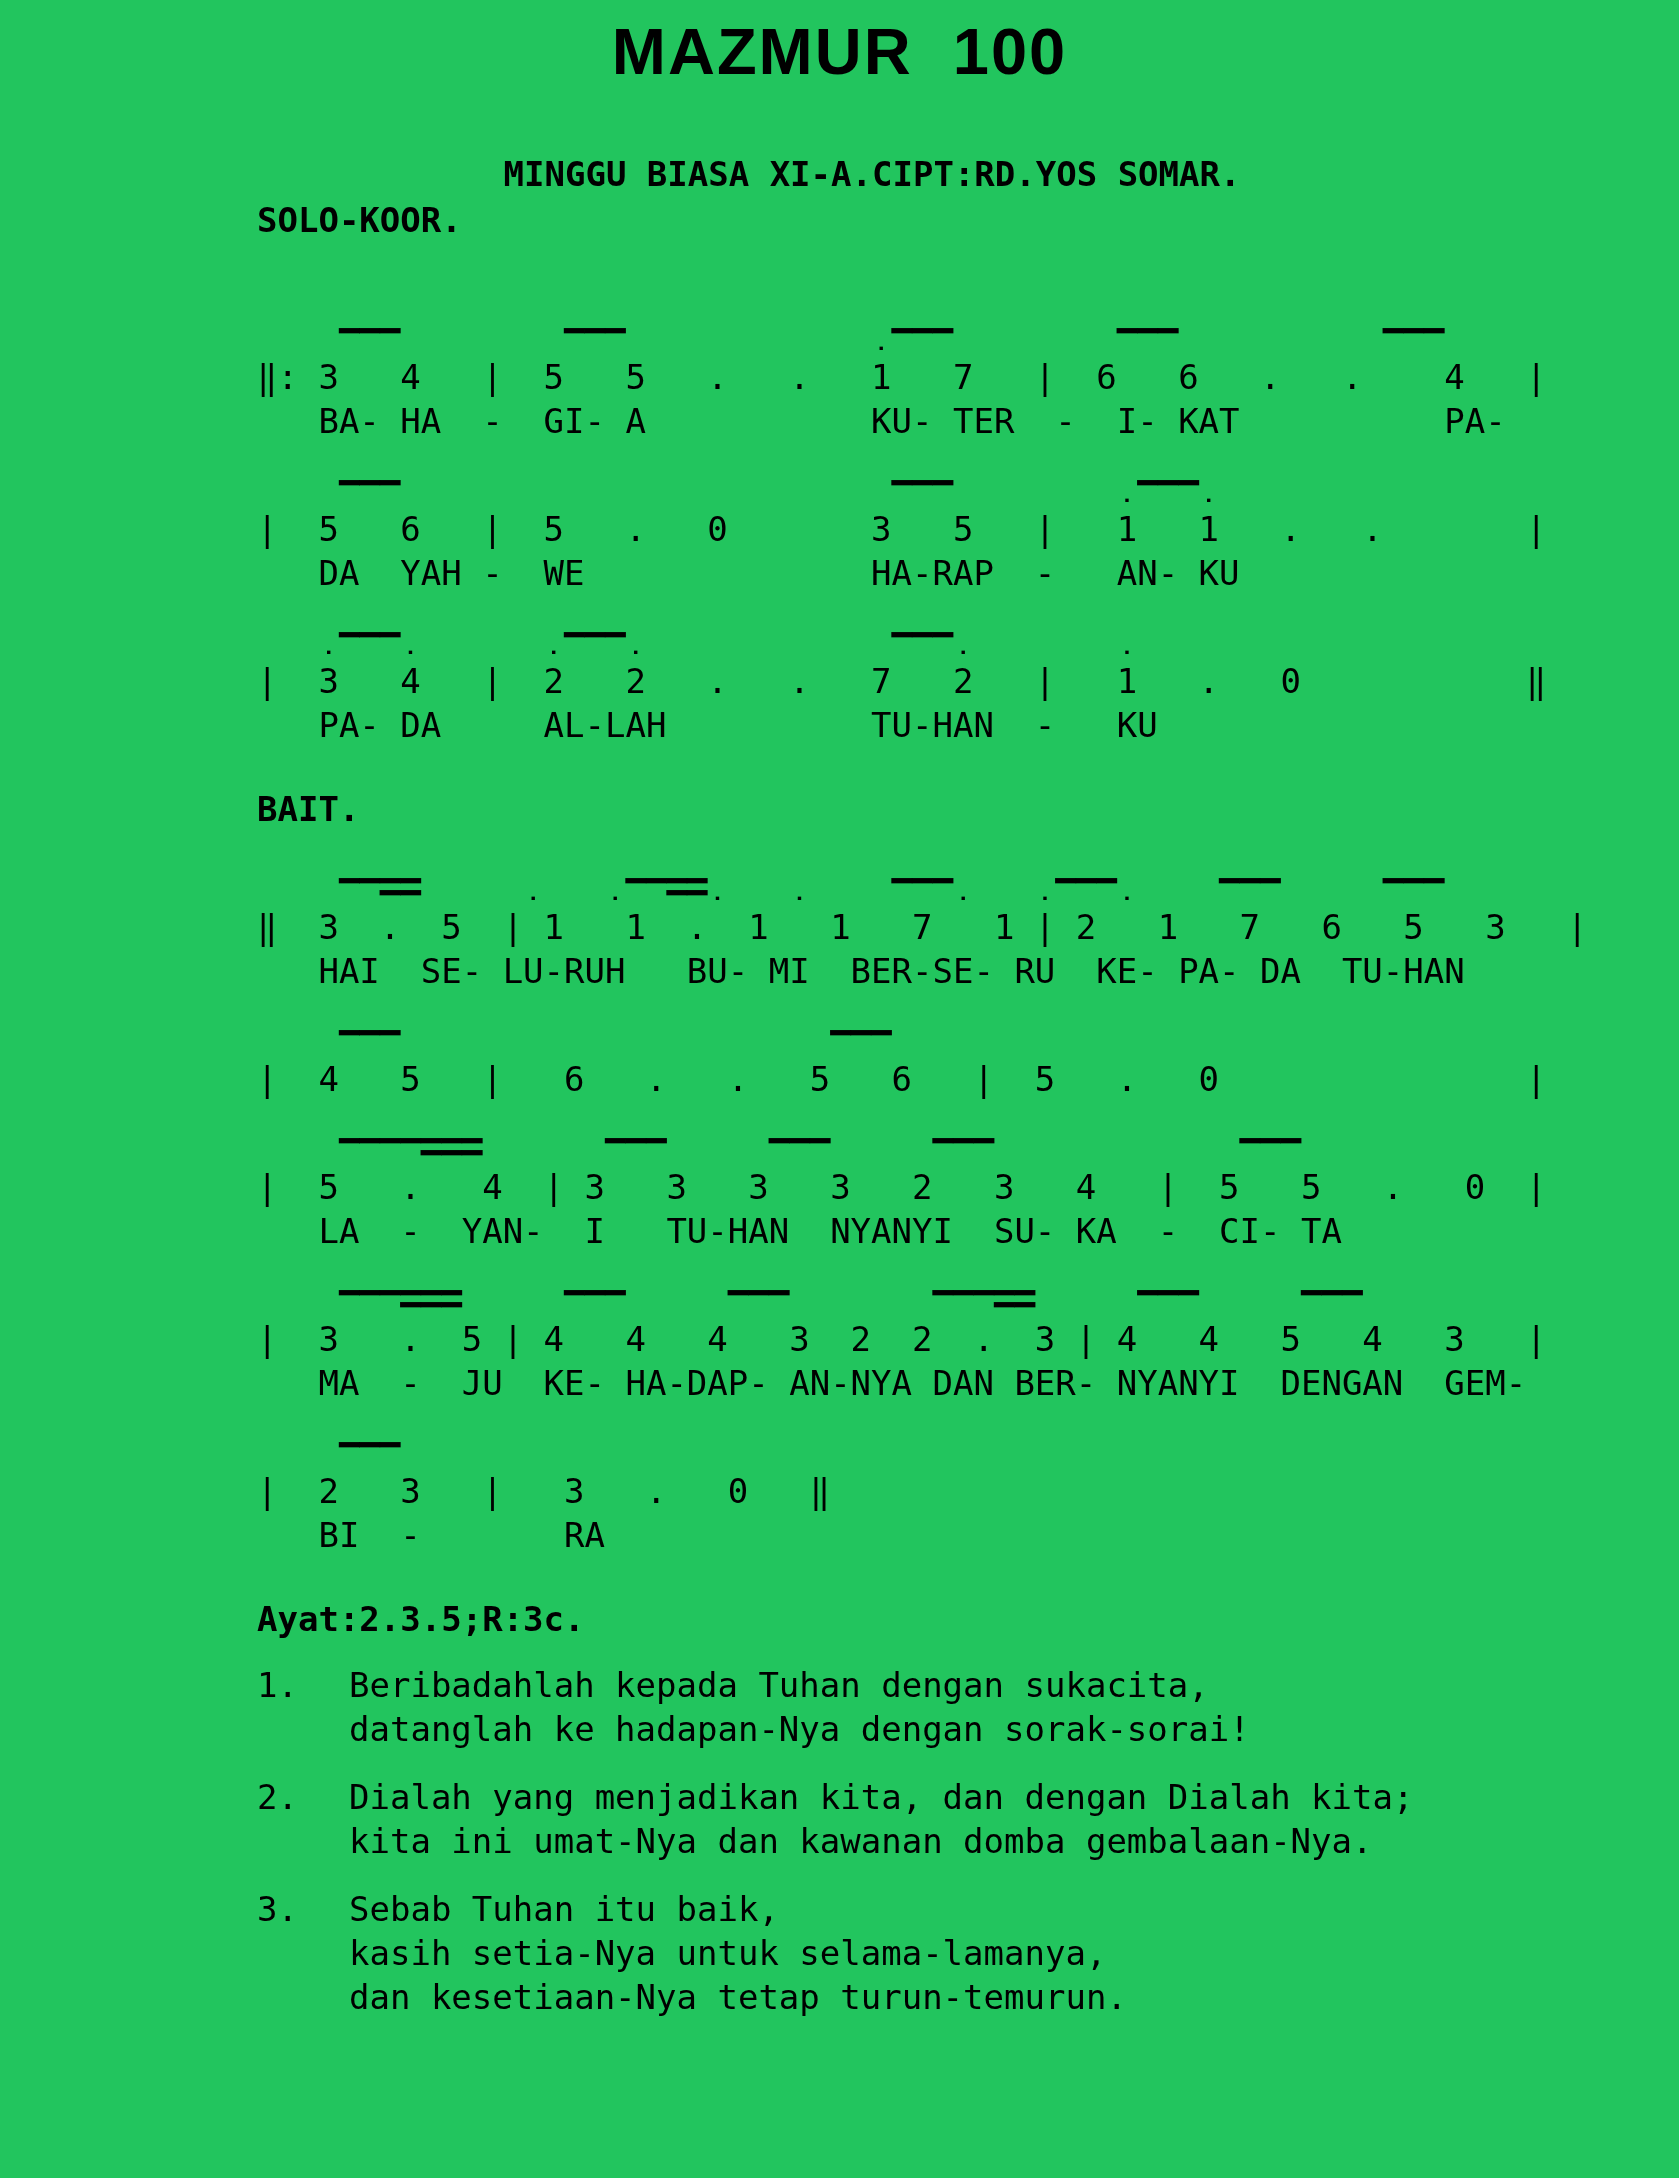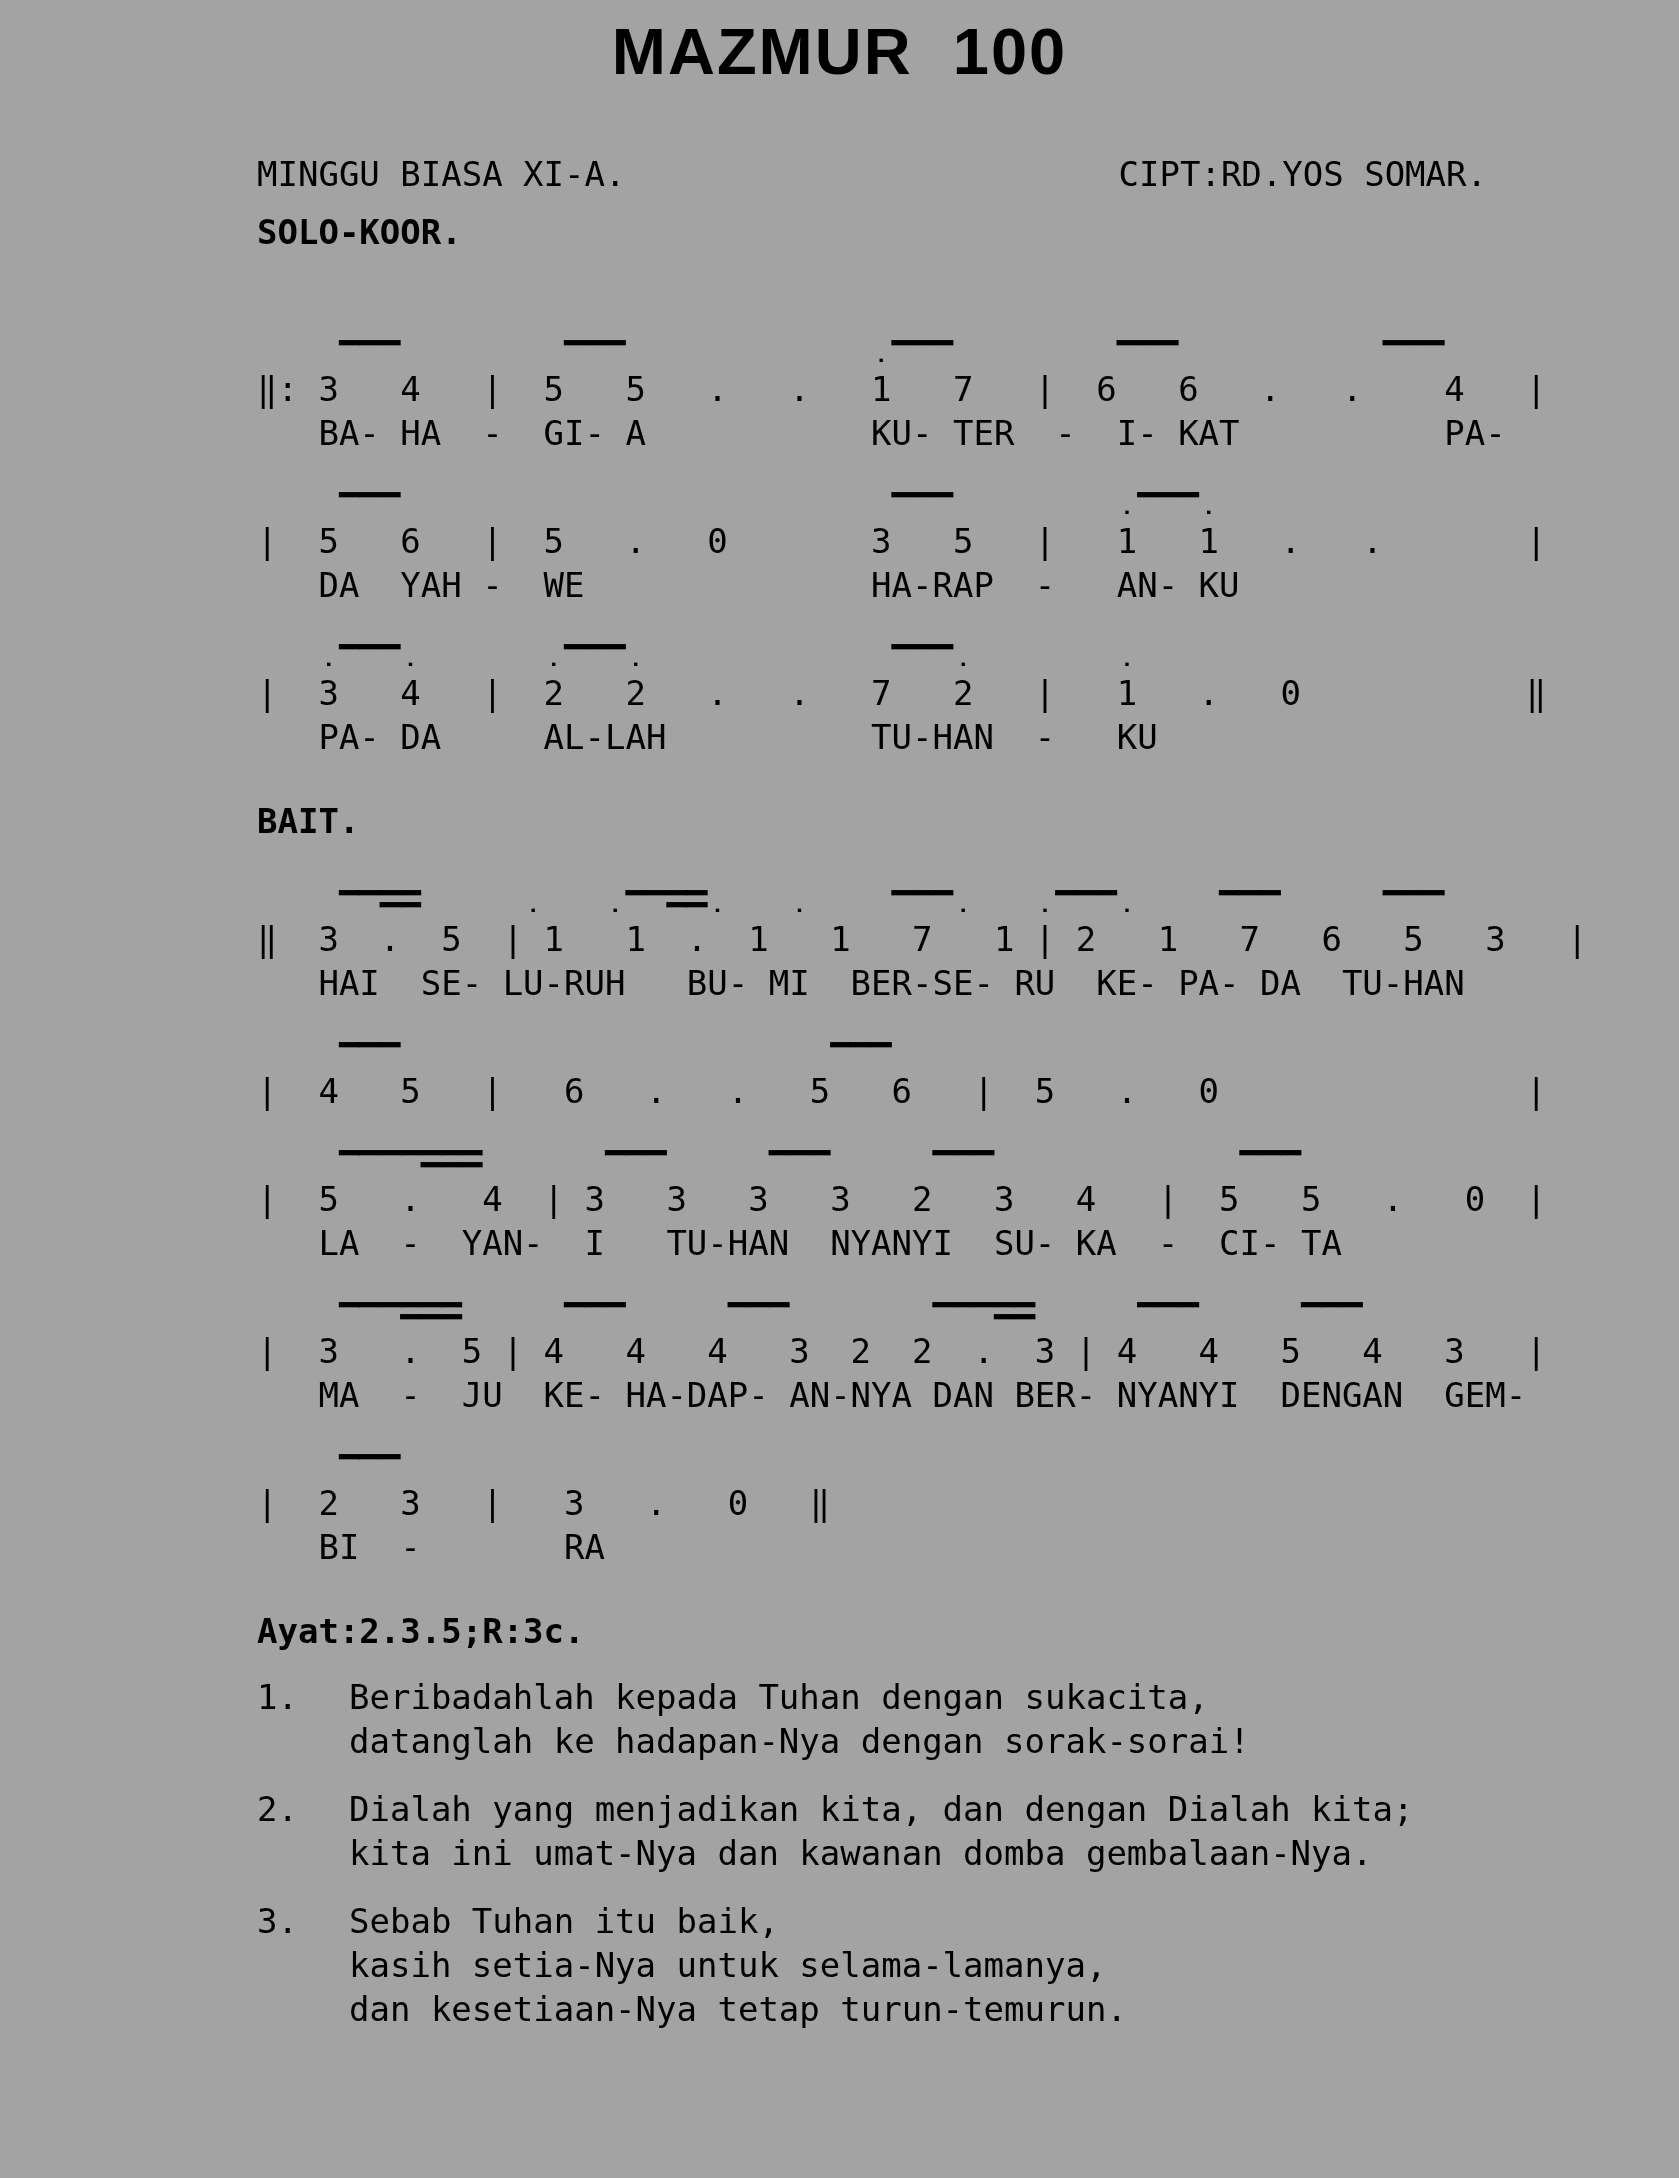--- a/index.html
+++ b/index.html
@@ -1,28 +1,28 @@
 <!DOCTYPE html>
 <html><head>
 <meta charset="utf-8">
 <style>
   html, body { margin:0; padding:0; background:#e8e8e8; }
   .page {
-    width:1679px; height:2178px; background:#a3a3a3; color:#000;
+    width:1679px; height:2178px; background:#22c55e; color:#000;
     font-family:"DejaVu Sans Mono", "Liberation Mono", monospace;
     font-size:34px; position:relative; overflow:hidden; margin:0 auto;
   }
   .title {
     font-family:"Liberation Sans", sans-serif;
     font-weight:bold; font-size:65px; letter-spacing:2px;
     text-align:center; padding-top:14px; white-space:pre;
   }
   .hdr {
-    display:flex; justify-content:space-between;
-    font-weight:normal; margin:65px 192px 16px 257px; white-space:pre;
+    display:flex; justify-content:center;
+    font-weight:bold; margin:65px 192px 4px 257px; white-space:pre;
   }
   .content { margin-left:257px; }
   .lbl { font-weight:bold; line-height:44px; white-space:pre; }
   .lbl-solo { }
   .lbl-bait { margin-top:24px; }
   .lbl-ayat { margin-top:12px; }
   .sys { margin-bottom:40px; }
   .sys-first { margin-top:89px; }
   .sys-bait-first { margin-top:50px; }
   

